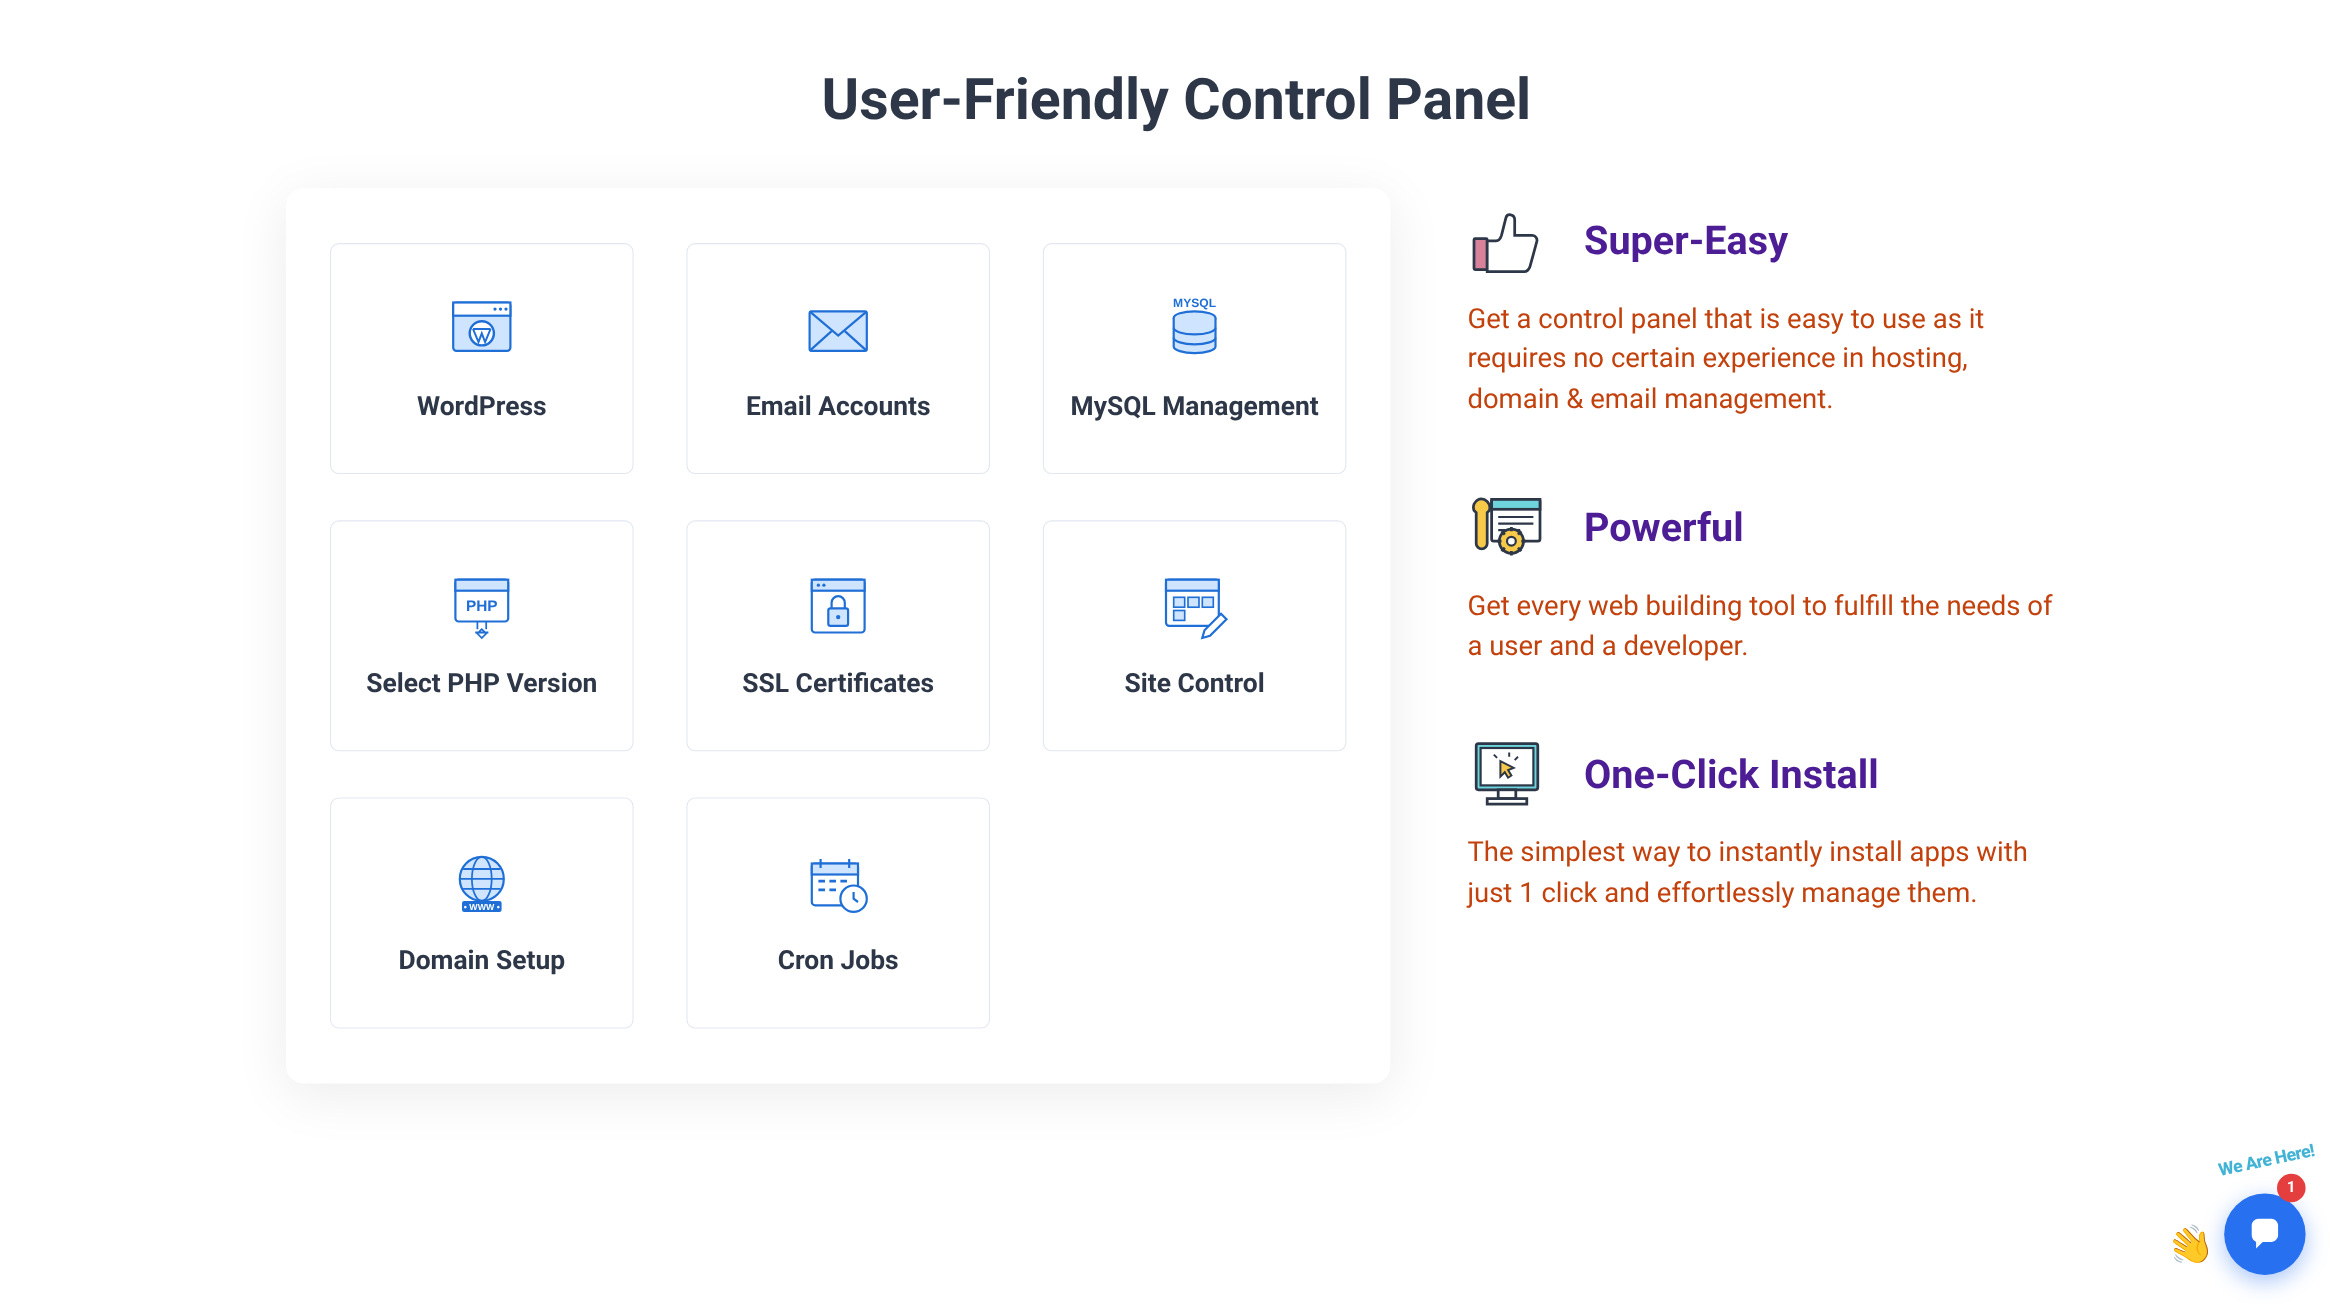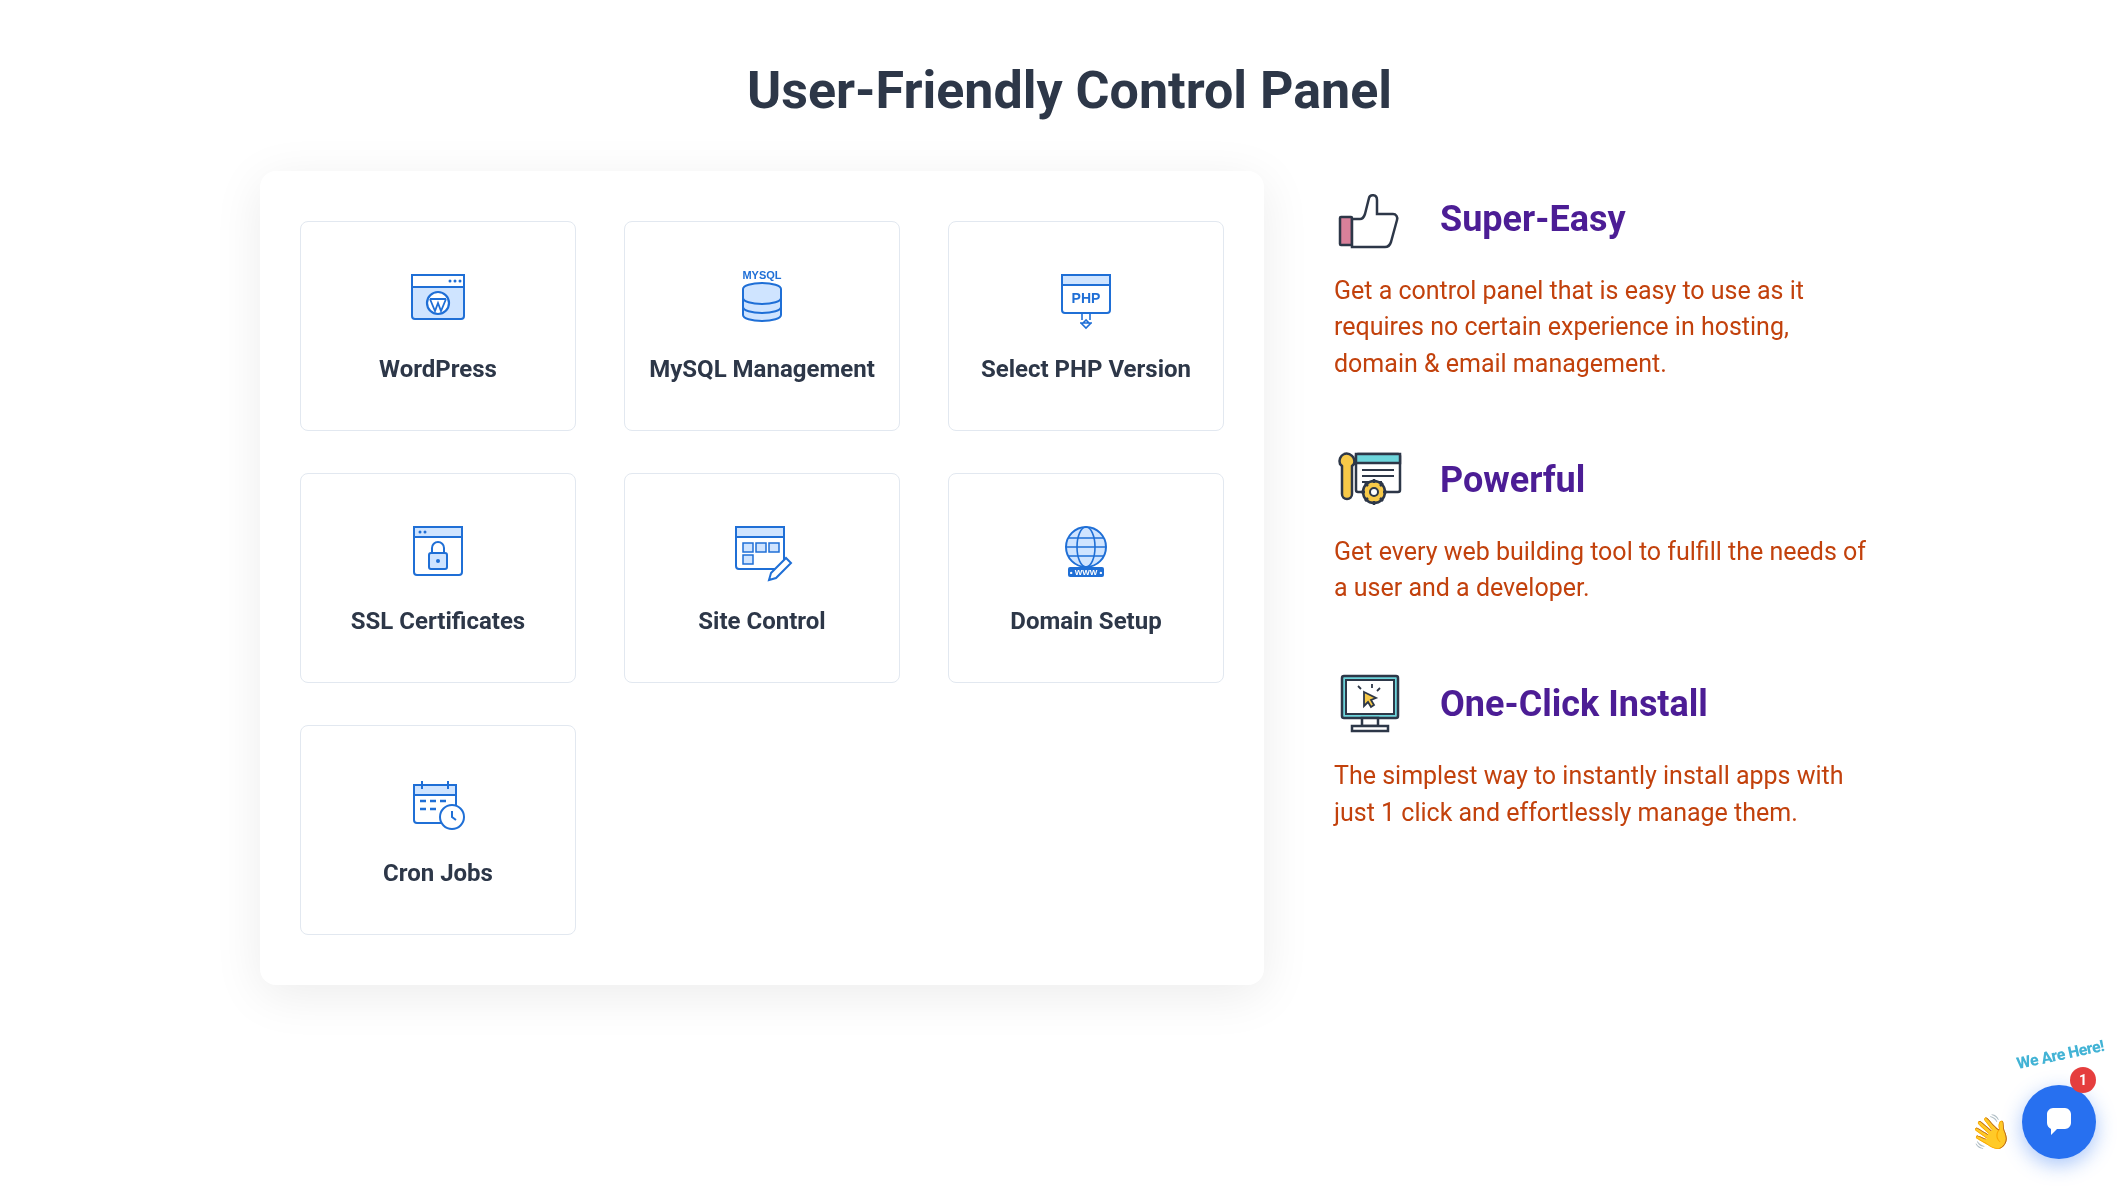--- a/index.html
+++ b/index.html
@@ -175,20 +175,30 @@
             <circle cx="48" cy="12" r="1.5" fill="#1f6fd6"></circle>
               <circle cx="53" cy="12" r="1.5" fill="#1f6fd6"></circle>
               <circle cx="58" cy="12" r="1.5" fill="#1f6fd6"></circle>
             <circle cx="36" cy="34" r="11" fill="#fff" stroke="#1f6fd6" stroke-width="2.2"></circle>
             <path d="M28 30 l5 12 l3-8 l3 8 l5-12 M28 30h16" stroke="#1f6fd6" stroke-width="1.8" fill="none"></path>
           </svg>
         </div>
         <div class="panel-label">WordPress</div>
       </div>
 
+      <div class="panel-item">
+        <div class="panel-icon">
+          <svg viewBox="0 0 72 62" fill="none">
+            <rect x="10" y="14" width="52" height="36" rx="2" fill="#cfe4ff" stroke="#1f6fd6" stroke-width="2"></rect>
+            <path d="M10 14 L36 36 L62 14" stroke="#1f6fd6" stroke-width="2" fill="none"></path>
+            <path d="M10 50 L30 32 M62 50 L42 32" stroke="#1f6fd6" stroke-width="2"></path>
+          </svg>
+        </div>
+        <div class="panel-label">Email Accounts</div>
+      </div>
 
       <div class="panel-item">
         <div class="panel-icon">
           <svg viewBox="0 0 72 62" fill="none">
             <text x="36" y="10" text-anchor="middle" font-size="11" font-weight="700" fill="#1f6fd6" font-family="Arial">MYSQL</text>
             <ellipse cx="36" cy="20" rx="19" ry="6" fill="#cfe4ff" stroke="#1f6fd6" stroke-width="2"></ellipse>
             <path d="M17 20 V46 a19 6 0 0 0 38 0 V20" fill="#cfe4ff" stroke="#1f6fd6" stroke-width="2"></path>
             <path d="M17 29 a19 6 0 0 0 38 0 M17 38 a19 6 0 0 0 38 0" stroke="#1f6fd6" stroke-width="2" fill="none"></path>
           </svg>
         </div>

